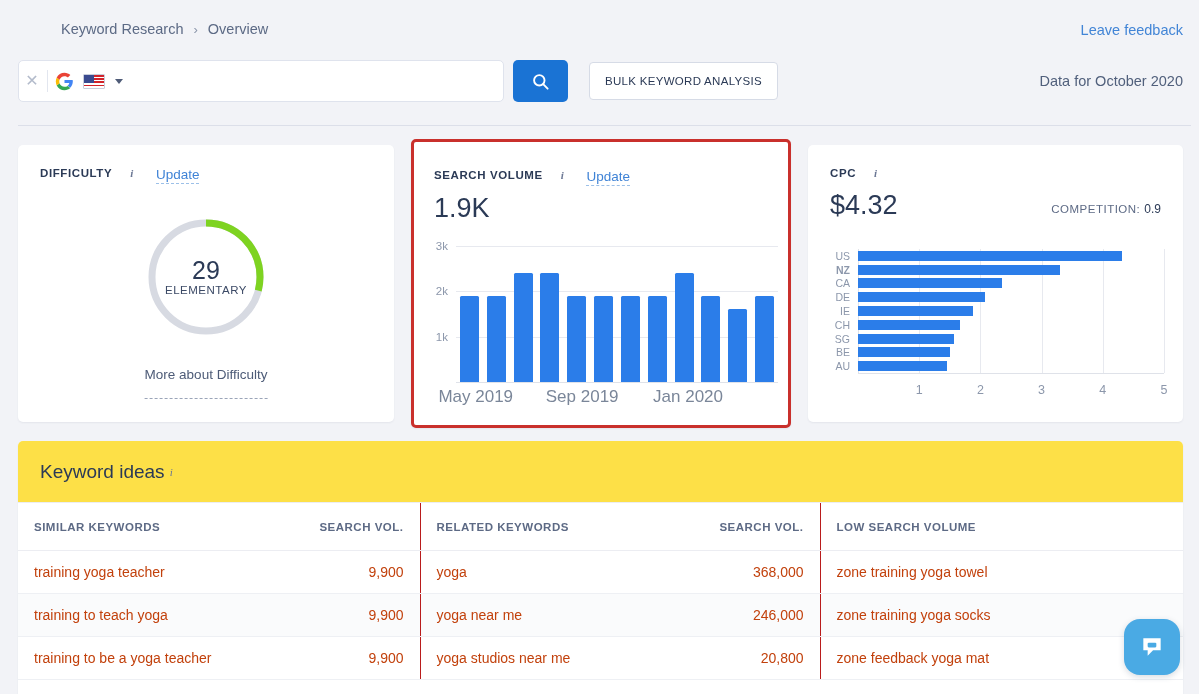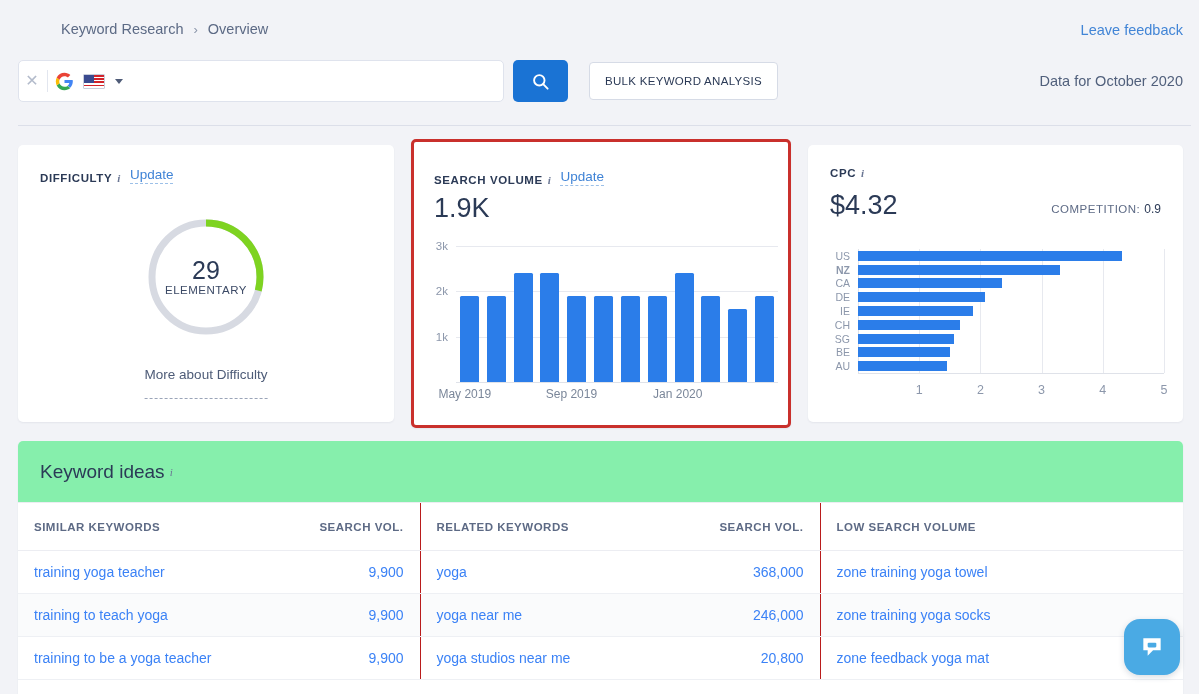--- a/index.html
+++ b/index.html
@@ -84,21 +84,21 @@
   .card {
     position: absolute; background: #fff; border-radius: 5px;
     box-shadow: 0 1px 2px rgba(40,50,80,.07);
   }
   #card-difficulty { left: 18px; top: 145px; width: 376px; height: 277px; }
   #card-volume     { left: 411px; top: 139px; width: 380px; height: 289px;
                      background: #fff; border: 3px solid #c9302c; border-radius: 5px; }
   #card-cpc        { left: 808px; top: 145px; width: 375px; height: 277px; }
 
   .card-label {
-    display: flex; align-items: flex-end; gap: 5px;
+    display: flex; align-items: flex-start; gap: 18px;
     font-size: 11.5px; letter-spacing: .6px; color: #2b3a56; font-weight: 600;
   }
   .info-i { font-style: italic; font-size: 11px; color: #6b7794; cursor: pointer;
             font-family: "Liberation Serif", serif; }
   .upd-link {
     font-size: 13.5px; color: #3f83d6; cursor: pointer; letter-spacing: 0; font-weight: 400;
     border-bottom: 1px dashed #9cc0e8; padding-bottom: 1px; margin-left: 4px;
   }
 
   
@@ -117,21 +117,21 @@
     border-bottom: 1px dashed #9aa4b8; padding-bottom: 16px; white-space: nowrap;
   }
 
   
   #card-volume .card-label { position: absolute; left: 20px; top: 27px; }
   .big-value { position: absolute; left: 20px; top: 51px; font-size: 27px; color: #2b3a56; }
   .vol-chart { position: absolute; left: 14px; top: 96px; width: 350px; height: 175px; }
   .ytick { position: absolute; font-size: 11.5px; color: #8c97ab; right: 0; transform: translateY(-50%); }
   .gridline { position: absolute; left: 0; right: 0; height: 1px; background: #e7e9ef; }
   .bar { position: absolute; bottom: 0; background: #2b7de9; border-radius: 1.5px 1.5px 0 0; }
-  .xlab { position: absolute; font-size: 12px; color: #7a8699; top: 149px; }
+  .xlab { position: absolute; font-size: 17px; color: #7a8699; top: 149px; }
 
   
   #card-cpc .card-label { position: absolute; left: 22px; top: 22px; }
   #card-cpc .big-value { position: absolute; left: 22px; top: 45px; }
   .competition {
     position: absolute; right: 22px; top: 57px;
     font-size: 11.5px; letter-spacing: .5px; color: #5d6a85;
     display: flex; align-items: baseline; gap: 4px;
   }
   .competition .cval { color: #2b3a56; font-size: 12px; letter-spacing: 0; }
@@ -143,31 +143,31 @@
   .cpc-xlab { position: absolute; font-size: 12.5px; color: #8c97ab; transform: translateX(-50%); }
 
   
   #ideas {
     position: absolute; left: 18px; top: 441px; width: 1165px; height: 253px;
     background: #fff; border-radius: 5px 5px 0 0;
     box-shadow: 0 1px 2px rgba(40,50,80,.07); overflow: hidden;
   }
   .ideas-head {
     height: 62px; display: flex; align-items: center; padding-left: 22px; gap: 5px;
-    background: #86efac; border-bottom: 1px solid #ecedf2;
+    background: #fde047; border-bottom: 1px solid #ecedf2;
   }
   .ideas-title { font-size: 19px; color: #2b3a56; }
   .kw-table { width: 100%; border-collapse: collapse; table-layout: fixed; }
   .kw-table th {
     text-align: left; font-size: 11.5px; letter-spacing: .5px; color: #5d6a85;
     font-weight: 600; padding: 18px 16px 17px 16px; background: #fff;
     border-bottom: 1px solid #ecedf2;
   }
   .kw-table td {
-    font-size: 14px; color: #3b82f6; padding: 13px 16px; border-bottom: 1px solid #eef0f4;
+    font-size: 14px; color: #c2410c; padding: 13px 16px; border-bottom: 1px solid #eef0f4;
     white-space: nowrap; overflow: hidden; text-overflow: ellipsis;
   }
   .kw-table tr.alt td { background: #fafbfc; }
   .kw-table th.num, .kw-table td.num { text-align: right; }
   .col-sep { border-left: 1px solid #b91c1c; }
 
   
   .chat-fab {
     position: absolute; right: 19px; bottom: 19px; width: 56px; height: 56px;
     border-radius: 16px; background: #4aaae4; cursor: pointer;

